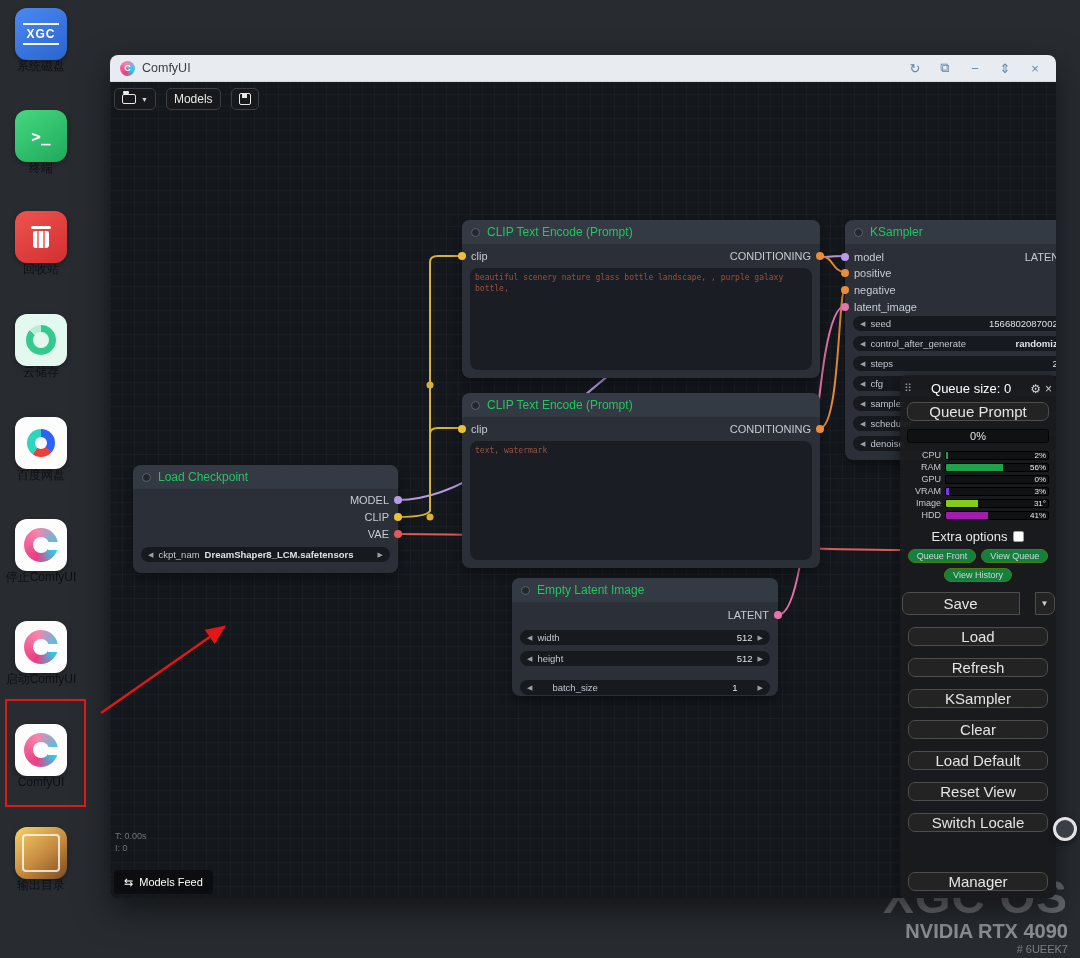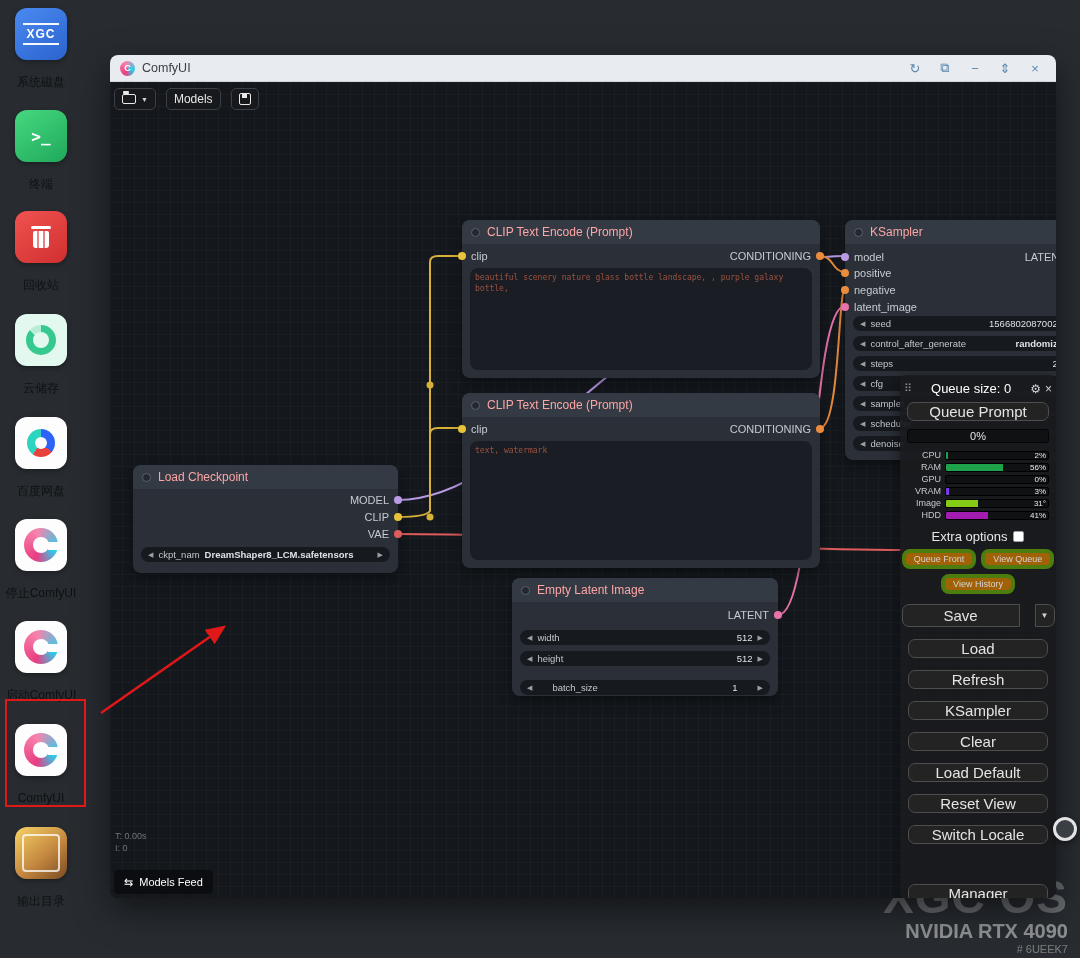--- a/index.html
+++ b/index.html
@@ -2,21 +2,21 @@
 <html><head>
 <meta charset="utf-8">
 <style>
   * { margin:0; padding:0; box-sizing:border-box; }
   html,body { width:1080px; height:958px; overflow:hidden; font-family:"Liberation Sans", sans-serif; }
   body { background:#282c31; position:relative; }
 
   
   .shortcut { position:absolute; left:2px; width:78px; display:flex; flex-direction:column; align-items:center; }
   .tile { width:52px; height:52px; border-radius:12px; display:flex; align-items:center; justify-content:center; box-shadow:0 2px 5px rgba(0,0,0,.35); }
-  .shortcut-label { margin-top:16px; font-size:12px; color:#0e1013; text-align:center; line-height:13px; }
+  .shortcut-label { margin-top:0; font-size:12px; color:#0e1013; text-align:center; line-height:13px; }
   .tile-blue { background:linear-gradient(145deg,#4a8af0,#2b63cf); }
   .xgc-text { color:#fff; font-weight:bold; font-size:12px; border-top:2px solid rgba(255,255,255,.95); border-bottom:2px solid rgba(255,255,255,.95); padding:2px 3px; letter-spacing:1px; }
   .tile-green { background:linear-gradient(145deg,#46d87f,#1fa95c); }
   .term-glyph { color:#fff; font-family:"DejaVu Sans Mono",monospace; font-weight:bold; font-size:16px; }
   .tile-red { background:linear-gradient(145deg,#ef5350,#d12f2f); position:relative; }
   .trash-icon { width:16px; height:17px; border-radius:2px 2px 3px 3px; background:linear-gradient(90deg,#fff 0 4px,rgba(255,255,255,.35) 4px 6px,#fff 6px 10px,rgba(255,255,255,.35) 10px 12px,#fff 12px 16px); position:relative; margin-top:4px; }
   .trash-icon::before { content:""; position:absolute; top:-5px; left:-2px; right:-2px; height:3px; background:#fff; border-radius:2px; }
   .tile-mint { background:#e3f9ef; }
   .cloud-ring { width:30px; height:30px; border-radius:50%; background:conic-gradient(#35c98f 0 310deg, rgba(53,201,143,.25) 310deg 360deg); position:relative; }
   .cloud-ring::after { content:""; position:absolute; inset:7px; background:#e3f9ef; border-radius:50%; }
@@ -55,21 +55,21 @@
   .folder-shape { width:14px; height:10px; border:1.5px solid #e8e8e8; border-radius:2px; position:relative; }
   .folder-shape::before { content:""; position:absolute; top:-4px; left:0; width:6px; height:2.5px; background:#e8e8e8; border-radius:1px; }
   .floppy-shape { width:12px; height:12px; border:1.5px solid #e8e8e8; border-radius:2px; position:relative; }
   .floppy-shape::before { content:""; position:absolute; top:0; left:2px; width:5px; height:4px; background:#e8e8e8; }
   .gt-caret { font-size:7px; color:#cfd4da; }
 
   
   .node { position:absolute; background:#2b3038; border-radius:8px; box-shadow:0 5px 14px rgba(0,0,0,.45); z-index:2; }
   .node-header { height:24px; background:#343a43; border-radius:8px 8px 0 0; display:flex; align-items:center; padding:0 9px; gap:7px; }
   .collapse-dot { width:9px; height:9px; border-radius:50%; background:#23282e; border:1px solid #5a616b; flex:none; }
-  .node-title { font-size:12px; color:#fca5a5; white-space:nowrap; overflow:hidden; }
+  .node-title { font-size:12px; color:#22c55e; white-space:nowrap; overflow:hidden; }
   .slot { position:absolute; height:14px; display:flex; align-items:center; gap:6px; font-size:11px; color:#c6cbd2; }
   .slot-in { left:9px; }
   .slot-out { right:9px; flex-direction:row-reverse; }
   .dot { position:absolute; width:8px; height:8px; border-radius:50%; z-index:3; }
   .widget { position:absolute; height:15px; background:#16191e; border-radius:8px; display:flex; align-items:center; padding:0 7px; gap:5px; font-size:9.5px; color:#c2c7cf; overflow:hidden; }
   .widget .arrow { font-size:7px; color:#9aa0a8; flex:none; }
   .widget .wlabel { white-space:nowrap; }
   .widget .wvalue { margin-left:auto; white-space:nowrap; color:#dde2e9; }
   .node-text { position:absolute; background:#1a1e24; border-radius:8px; padding:4px 5px; font-family:"DejaVu Sans Mono",monospace; font-size:8px; line-height:11px; color:#9b5140; overflow:hidden; }
 
@@ -87,21 +87,21 @@
   .qp-progress { width:142px; height:18px; margin-top:8px; background:#101113; border:1px solid #050608; border-radius:3px; color:#e4e4e4; font-size:11px; display:flex; align-items:center; justify-content:center; }
   .monitors { width:142px; margin-top:6px; }
   .mon-row { display:flex; align-items:center; height:12px; gap:4px; }
   .mon-label { width:34px; text-align:right; font-size:9px; color:#c4c9cf; flex:none; }
   .mon-track { flex:1; height:9px; background:#101113; border:1px solid #000; border-radius:2px; position:relative; overflow:hidden; }
   .mon-fill { position:absolute; left:0; top:0; bottom:0; }
   .mon-text { position:absolute; right:2px; top:-1px; font-size:8px; color:#e8e8e8; }
   .qp-extra { margin-top:8px; display:flex; align-items:center; gap:6px; color:#e8e8e8; font-size:13px; }
   .checkbox { width:11px; height:11px; border:1px solid #9aa0a8; background:#fff; border-radius:2px; }
   .qp-pills { margin-top:5px; display:flex; gap:5px; }
-  .pill { background:#a16207; border:4px solid #4d7c0f; border-radius:8px; color:#d4d4d4; font-size:9px; padding:1px 8px; }
+  .pill { background:#15803d; border:1px solid #4d7c0f; border-radius:8px; color:#d4d4d4; font-size:9px; padding:1px 8px; }
   .qp-btn { width:140px; height:23px; margin-top:12px; background:#232323; border:1px solid #4d4d4d; border-radius:7px; color:#e4e4e4; font-size:15px; display:flex; align-items:center; justify-content:center; }
   .save-row { display:flex; margin-top:10px; gap:15px; }
   .save-main { width:118px; height:23px; background:#232323; border:1px solid #4d4d4d; border-radius:7px 0 0 7px; color:#e4e4e4; font-size:15px; display:flex; align-items:center; justify-content:center; }
   .save-caret { width:20px; height:23px; background:#232323; border:1px solid #4d4d4d; border-radius:0 7px 7px 0; color:#cfd4da; font-size:8px; display:flex; align-items:center; justify-content:center; }
   .qp-manager { margin-top:40px; }
   .qp-share { color:#0c4f43 !important; border-color:#35b89b !important; font-weight:bold; }
 
   
   .float-toggle { position:absolute; left:1053px; top:817px; width:24px; height:24px; border-radius:50%; background:#3a3f46; border:3px solid #e3e3e3; z-index:20; box-shadow:0 2px 6px rgba(0,0,0,.5); }
 

